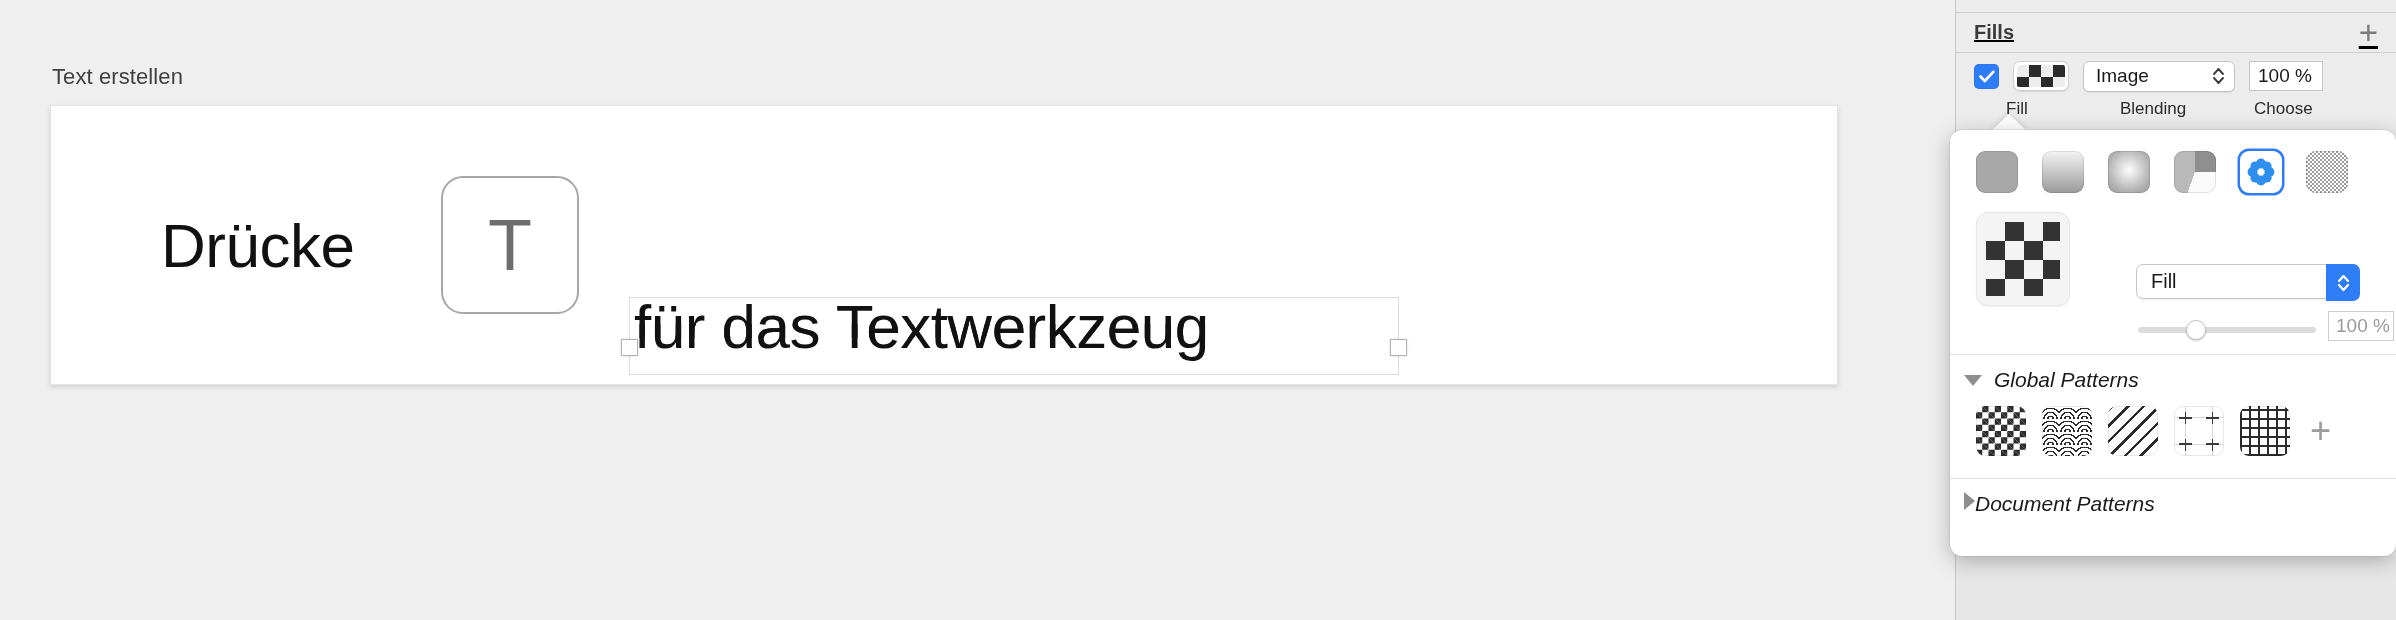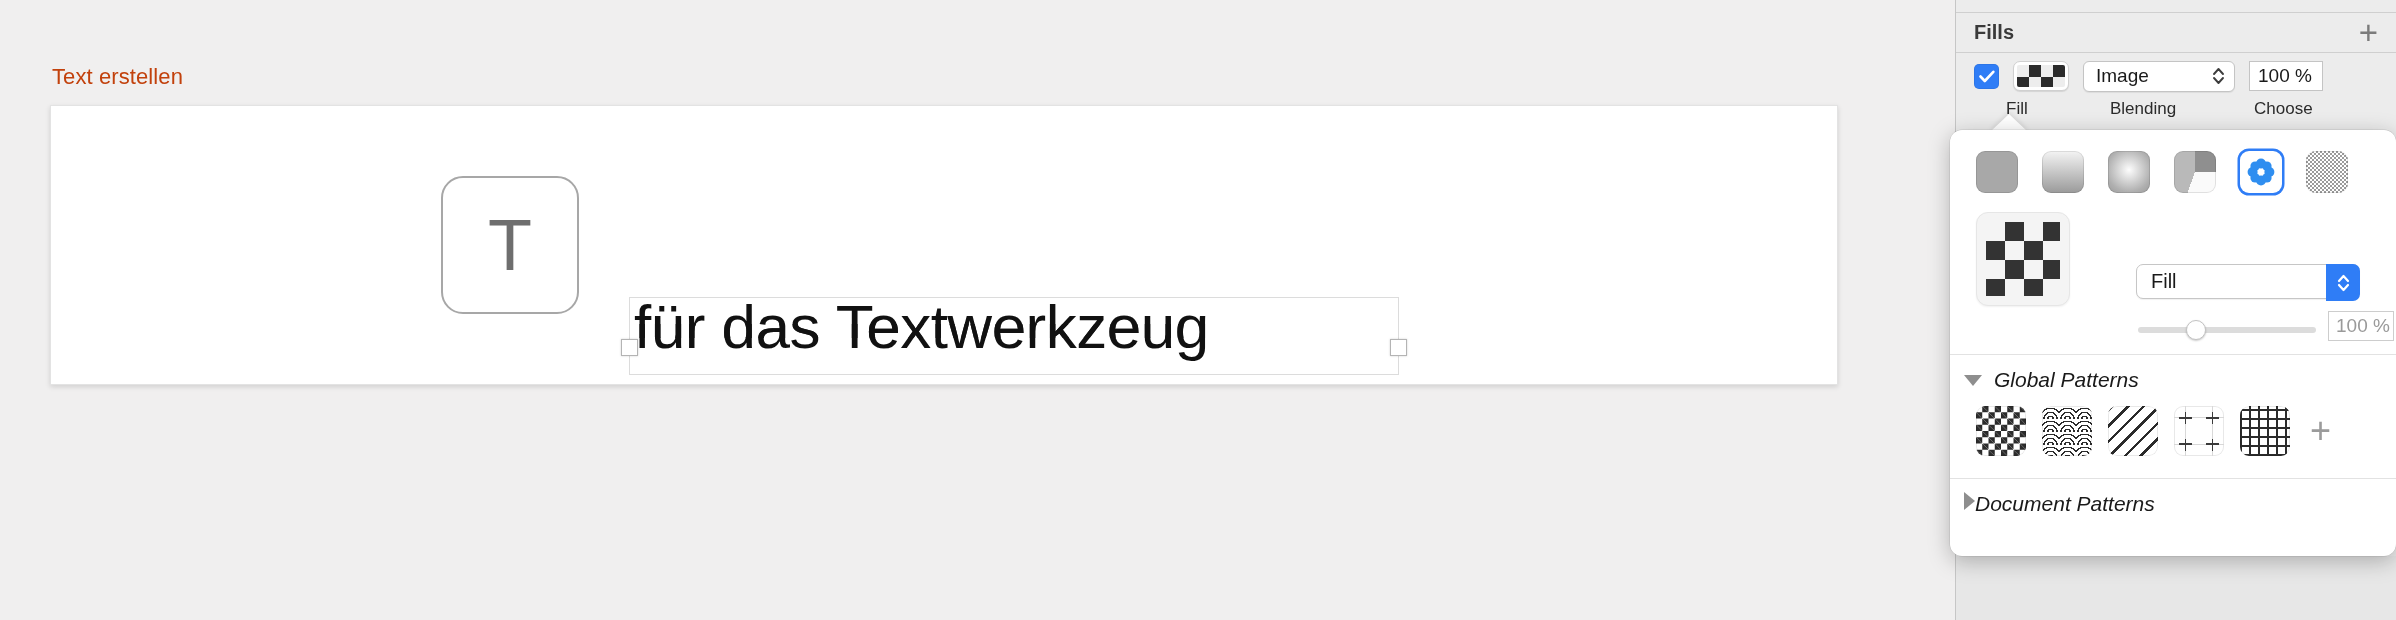--- a/index.html
+++ b/index.html
@@ -10,21 +10,21 @@
   }
   #root{ position:relative; width:2396px; height:620px; }
 
   
   #canvas-area{
     position:absolute; left:0; top:0; width:1955px; height:620px;
     background:#f0efef;
   }
   #hint-label{
     position:absolute; left:52px; top:64px;
-    font-size:22px; color:#c2410c; letter-spacing:.1px;
+    font-size:22px; color:#404040; letter-spacing:.1px;
   }
   #doc-card{
     position:absolute; left:50px; top:105px; width:1788px; height:280px;
     background:#ffffff; border:1px solid #e3e3e3;
     box-shadow:0 2px 5px rgba(0,0,0,.13);
   }
   #instruction-row{
     position:absolute; left:0; top:0; width:100%; height:100%;
     display:flex; align-items:center;
   }
@@ -77,21 +77,21 @@
   #inspector{
     position:absolute; left:1955px; top:0; width:441px; height:620px;
     background:#ececec; border-left:1px solid #c6c6c6;
   }
   #inspector-top-rule{
     position:absolute; left:0; top:12px; width:100%; height:1px; background:#cfcfcf;
   }
   #fills-header{
     position:absolute; left:0; top:13px; width:100%; height:40px;
     display:flex; align-items:center; justify-content:space-between;
-    padding:0 18px; border-bottom:1px solid #cfcfcf;
+    padding:0 18px; border-bottom:1px solid #cfcfcf;text-decoration:underline;
   }
   #fills-title{ font-size:20px; font-weight:bold; color:#3a3a3a; }
   #add-fill-btn{
     font-size:33px; color:#7b7b7b; line-height:28px; cursor:default;
     font-weight:300;
   }
   #fill-row{
     position:absolute; left:0; top:54px; width:100%; height:44px;
     display:flex; align-items:center; padding-left:18px; gap:14px;
   }
@@ -126,21 +126,21 @@
     width:74px; height:30px; background:#fff; border:1px solid #c4c4c4;
     display:flex; align-items:center; justify-content:flex-start;
     padding-left:8px;
   }
   #opacity-value{ font-size:19px; color:#1a1a1a; }
   #fill-labels{
     position:absolute; left:0; top:99px; width:100%; height:22px;
     font-size:17px; color:#2b2b2b;
   }
   #label-fill   { position:absolute; left:50px;  top:0; }
-  #label-blend  { position:absolute; left:154px; top:0;text-align:right; }
+  #label-blend  { position:absolute; left:164px; top:0;text-align:right; }
   #label-opacity{ position:absolute; left:298px; top:0; }
 
   
   #popover{
     position:absolute; left:1950px; top:130px; width:446px; height:426px;
     background:#ffffff; border-radius:12px;
     box-shadow:0 5px 22px rgba(0,0,0,.26), 0 0 0 .5px rgba(0,0,0,.12);
   }
   #popover-arrow{
     position:absolute; left:1990px; top:114px;
@@ -282,20 +282,21 @@
 
 <div id="root">
 
   <div id="canvas-area">
 
     <div id="hint-label">Text erstellen</div>
 
     <div id="doc-card">
       <div id="instruction-row">
 
+        <div id="word-druecke">Drücke</div>
 
         <div id="key-t">
           <span>T</span>
         </div>
 
         <div id="textbox">
           <div id="textbox-clip">
             <div id="glitch-bottom">
               <div class="txt">für das Textwerkzeug</div>
             </div>

